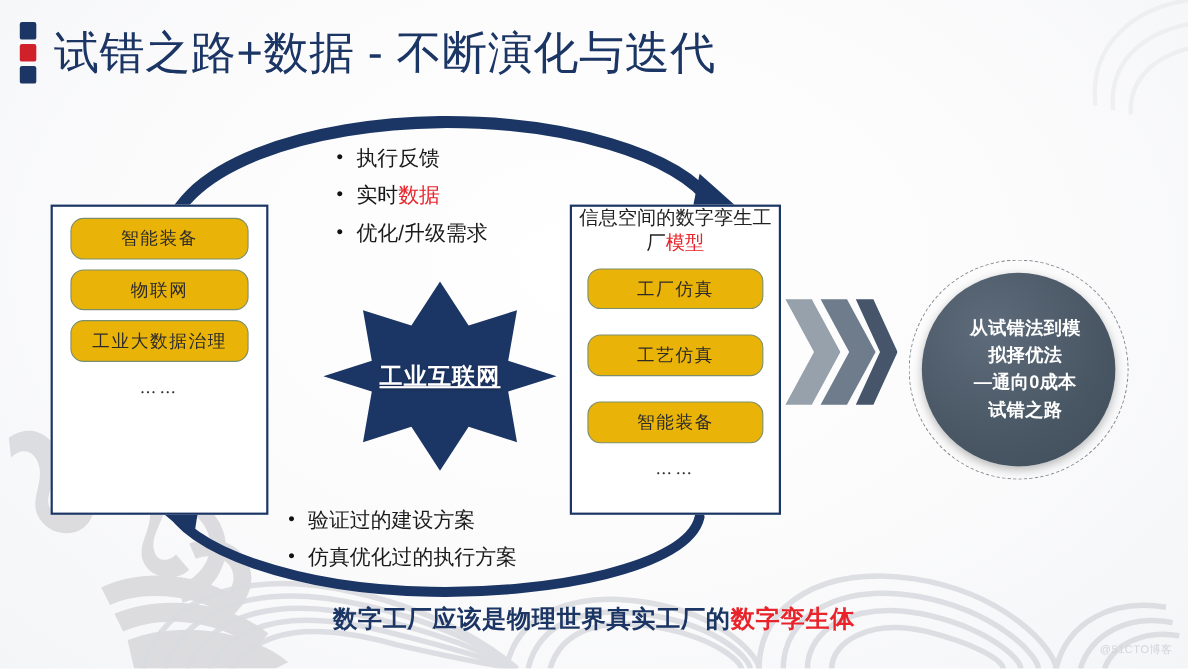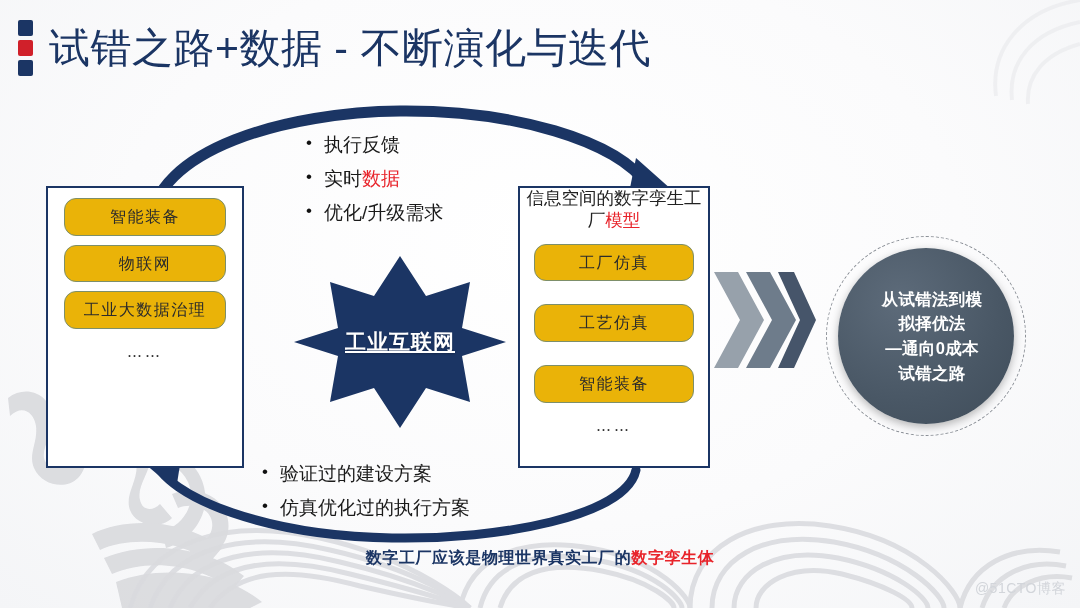--- a/index.html
+++ b/index.html
@@ -91,26 +91,26 @@
   }
   #circle-text{
     color:#fff;font-size:16.5px;font-weight:bold;line-height:1.5;text-align:center;
     letter-spacing:.3px;
     margin-left:12px;
   }
 
   
   #caption{
     position:absolute;left:0;top:548px;width:1080px;text-align:center;
-    font-size:16px;font-weight:bold;color:#1b3564;letter-spacing:.6px;
+    font-size:22px;font-weight:bold;color:#1b3564;letter-spacing:.6px;
   }
 
   
   #watermark{
-    position:absolute;right:14px;bottom:10px;color:#d2d5da;font-size:14px;
+    position:absolute;right:14px;bottom:10px;color:#d2d5da;font-size:10px;
     letter-spacing:.5px;
   }
 
   
   #arcs{position:absolute;left:0;top:0;width:1080px;height:608px;pointer-events:none;}
 </style>
 </head>
 <body>
 
 <div id="slide">

